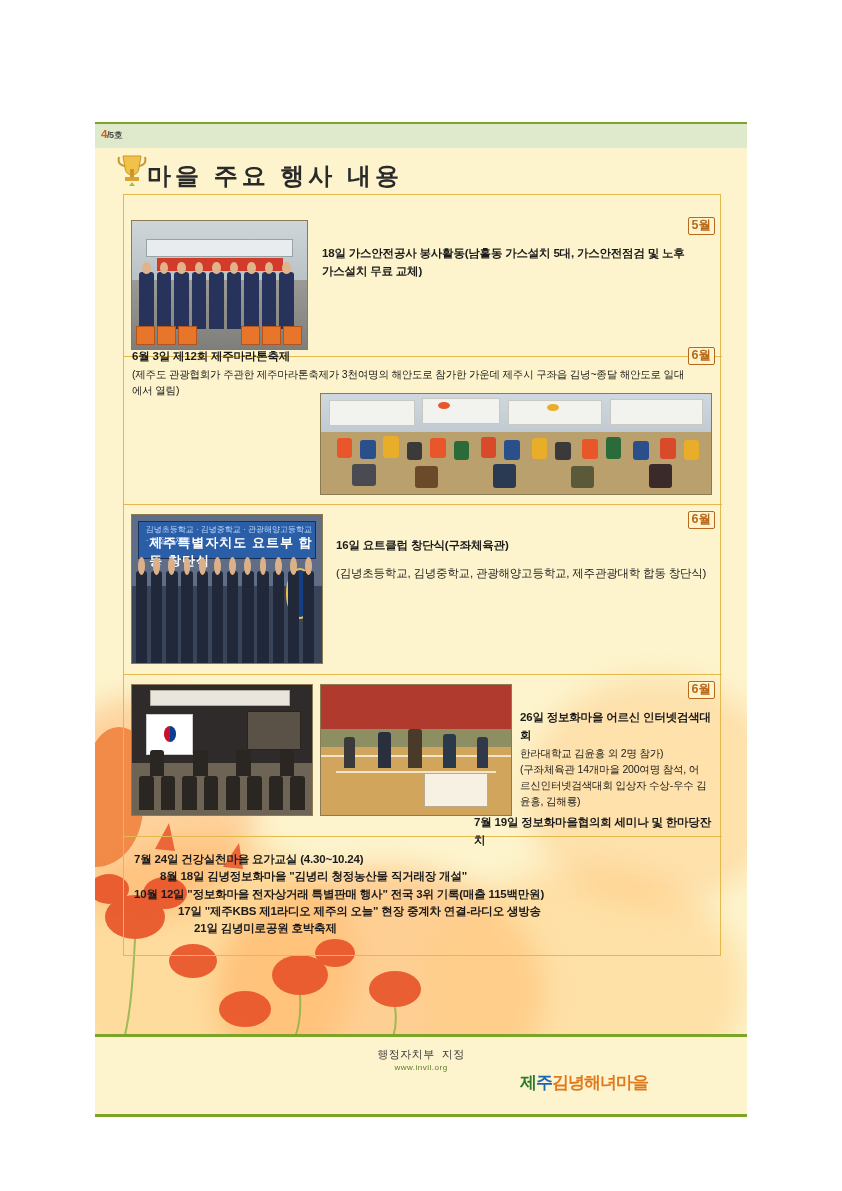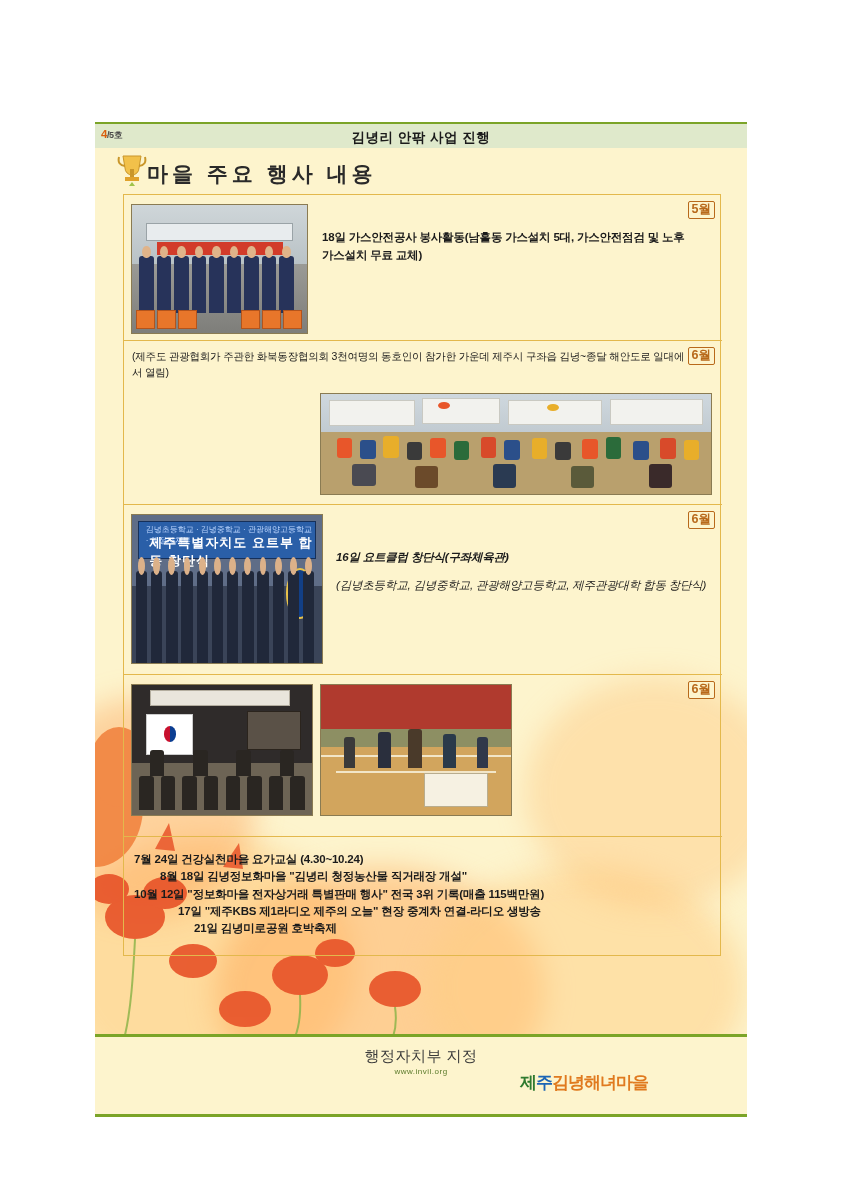--- a/index.html
+++ b/index.html
@@ -66,21 +66,21 @@
   .bg-art .glow {
     position: absolute;
     border-radius: 50%;
     filter: blur(14px);
   }
 
   
   .sec-title {
     position: absolute;
     left: 52px; top: 38px;
-    font-size: 21px;
+    font-size: 24px;
     font-weight: bold;
     color: #2a2a2a;
     letter-spacing: 4px;
   }
   .sec-title-icon {
     position: absolute;
     left: 22px; top: 30px;
     width: 30px; height: 34px;
   }
 
@@ -215,23 +215,24 @@
     width: 652px; height: 3px;
     background: #7ba428;
   }
   .logo-wrap {
     position: absolute;
     left: 0; top: 10px;
     width: 652px;
     text-align: center;
   }
   .logo-sup {
-    font-size: 15px;
+    font-size: 11px;
     color: #3a3a3a;
     letter-spacing: 0.5px;
+    font-family: Liberation Mono, monospace;
   }
   .logo-main {
     font-size: 25px;
     font-weight: bold;
     color: #2f7a2f;
     letter-spacing: -0.5px;
     margin-top: 1px;
   }
   .logo-main .brk { color: #2f7a2f; }
   .logo-url {
@@ -287,38 +288,37 @@
         <path d="M60 232 l14 -26 l6 28 z"></path>
         <path d="M128 250 l16 -24 l4 26 z"></path>
       </g>
     </svg>
   </div>
 
   <div class="header-bar">
     <div class="header-page-num">
       <span>4</span><span class="sub">/5호</span>
     </div>
-    <div class="header-title">김녕리 안팎 사업 진행</div>
   </div>
 
   <div class="sec-title-icon">
     <svg viewBox="0 0 30 34" width="30" height="34">
       <path d="M6 4 h18 l-2 12 a7 7 0 0 1 -14 0 z" fill="#f2c14a" stroke="#c9962a" stroke-width="1"></path>
       <path d="M13 17 h4 v8 h-4 z" fill="#c9962a"></path>
       <path d="M8 25 h14 v4 h-14 z" fill="#e0a22c"></path>
       <path d="M2 5 q-2 8 6 9" fill="none" stroke="#c9962a" stroke-width="2"></path>
       <path d="M28 5 q2 8 -6 9" fill="none" stroke="#c9962a" stroke-width="2"></path>
       <path d="M15 30 l3 4 h-6 z" fill="#9fc34a"></path>
     </svg>
   </div>
   <div class="sec-title">마을 주요 행사 내용</div>
 
   <div class="content-box">
 
-    <div class="row" style="top:0; height:146px;">
+    <div class="row" style="top:16px; height:146px;">
       <div class="date-tag">5월</div>
 
       <div class="photo p1" style="left:7px; top:9px; width:177px; height:130px;">
         <div class="bldg"></div>
         <div class="banner"></div>
         <div class="banner2"></div>
         <div class="ground"></div>
         <div class="person" style="left:4%;">
             <div class="head"></div>
           </div>
@@ -358,21 +358,22 @@
         <div><b>18일 가스안전공사 봉사활동(남흘동 가스설치 5대, 가스안전점검 및 노후</b></div>
         <div><b>가스설치 무료 교체)</b></div>
         <div style="height:8px;"></div>
       </div>
     </div>
 
     <div class="row" style="top:146px; height:164px;">
       <div class="date-tag">6월</div>
 
       <div class="cap" style="left:8px; top:7px; width:560px;">
-        <div class="small">(제주도 관광협회가 주관한 화북동장협의회 3천여명의 동호인이 참가한 가운데 제주시 구좌읍 김녕~종달 해안도로 일대에서 열림)</div>
+        <div><b>6월 3일 제12회 제주마라톤축제</b></div>
+        <div class="small">(제주도 관광협회가 주관한 제주마라톤축제가 3천여명의 해안도로 참가한 가운데 제주시 구좌읍 김녕~종달 해안도로 일대에서 열림)</div>
       </div>
 
 
       <div class="photo p3" style="left:196px; top:52px; width:392px; height:102px;">
         <div class="ph-sky" style="background:linear-gradient(#cfd8de,#aab4bb);"></div>
         <div class="floor"></div>
         <div class="tent" style="left:2%; top:6%; width:22%; height:26%;"></div>
         <div class="tent" style="left:26%; top:4%; width:20%; height:26%;"></div>
         <div class="tent" style="left:48%; top:6%; width:24%; height:25%;"></div>
         <div class="tent" style="left:74%; top:5%; width:24%; height:26%;"></div>
@@ -443,21 +444,21 @@
             <div class="hh"></div>
           </div>
         <div class="pp" style="left:82%;">
             <div class="hh"></div>
           </div>
         <div class="pp" style="left:90%;">
             <div class="hh"></div>
           </div>
       </div>
 
-      <div class="cap" style="left:212px; top:44px; width:378px;font-style:italic;">
+      <div class="cap" style="left:212px; top:32px; width:378px;">
         <div><b>16일 요트클럽 창단식(구좌체육관)</b></div>
         <div style="height:10px;"></div>
         <div>(김녕초등학교, 김녕중학교, 관광해양고등학교, 제주관광대학 합동 창단식)</div>
       </div>
     </div>
 
     <div class="row" style="top:480px; height:162px;">
       <div class="date-tag">6월</div>
 
       <div class="photo p5" style="left:7px; top:9px; width:182px; height:132px;">
@@ -489,20 +490,29 @@
         <div class="line" style="left:0; top:54%; width:100%; height:2px;"></div>
         <div class="line" style="left:8%; top:66%; width:84%; height:2px;"></div>
         <div class="pp" style="left:30%; top:36%; width:7%; height:28%;"></div>
         <div class="pp" style="left:46%; top:34%; width:7%; height:30%; background:#4a3a2a;"></div>
         <div class="pp" style="left:64%; top:38%; width:7%; height:26%; background:#2a3a4a;"></div>
         <div class="pp" style="left:12%; top:40%; width:6%; height:24%; background:#3a3a3a;"></div>
         <div class="pp" style="left:82%; top:40%; width:6%; height:24%; background:#30384a;"></div>
         <div class="cert" style="left:54%; top:68%; width:34%; height:26%;"></div>
       </div>
 
+      <div class="cap" style="left:396px; top:34px; width:194px;">
+        <div><b>26일 정보화마을 어르신 인터넷검색대회</b></div>
+        <div class="small">한라대학교 김윤흥 외 2명 참가)</div>
+        <div class="small">(구좌체육관 14개마을 200여명 참석, 어</div>
+        <div class="small">르신인터넷검색대회 입상자 수상-우수 김</div>
+        <div class="small">윤흥, 김해룡)</div>
+        <div style="height:4px;"></div>
+        <div style="width:240px; margin-left:-46px;"><b>7월 19일 정보화마을협의회 세미나 및 한마당잔치</b></div>
+      </div>
     </div>
 
     <div class="bottom-list" style="top:648px;">
       <div class="bl-line"><b>7월 24일 건강실천마을 요가교실 (4.30~10.24)</b></div>
       <div class="bl-line bl-ind1"><b>8월 18일 김녕정보화마을 "김녕리 청정농산물 직거래장 개설"</b></div>
       <div class="bl-line"><b>10월 12일 "정보화마을 전자상거래 특별판매 행사" 전국 3위 기록(매출 115백만원)</b></div>
       <div class="bl-line bl-ind2"><b>17일 "제주KBS 제1라디오 제주의 오늘" 현장 중계차 연결-라디오 생방송</b></div>
       <div class="bl-line bl-ind3"><b>21일 김녕미로공원 호박축제</b></div>
     </div>
 

